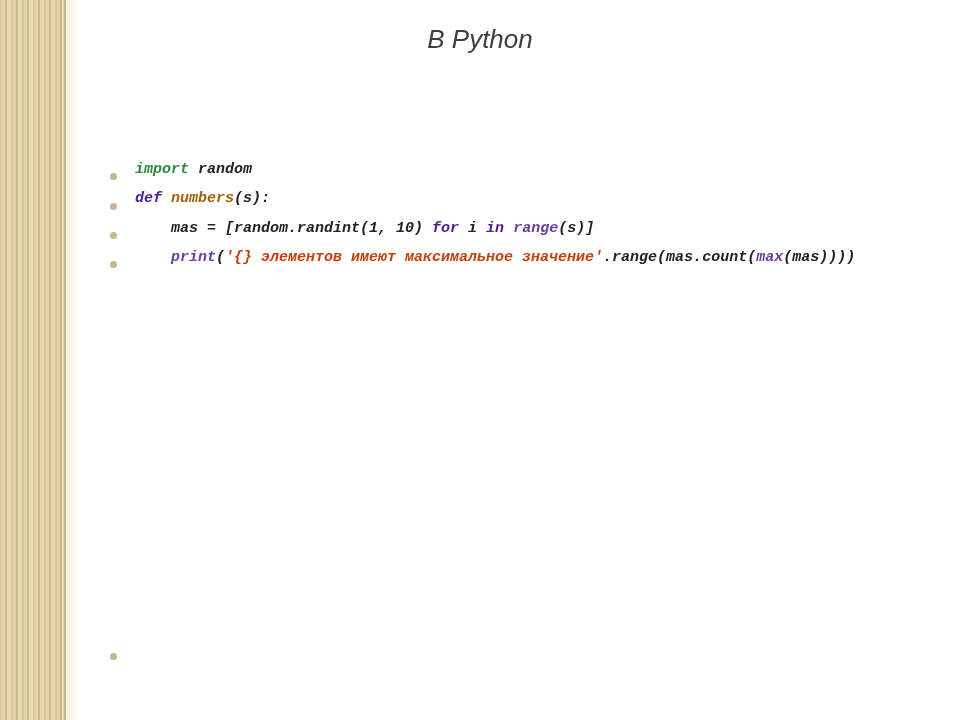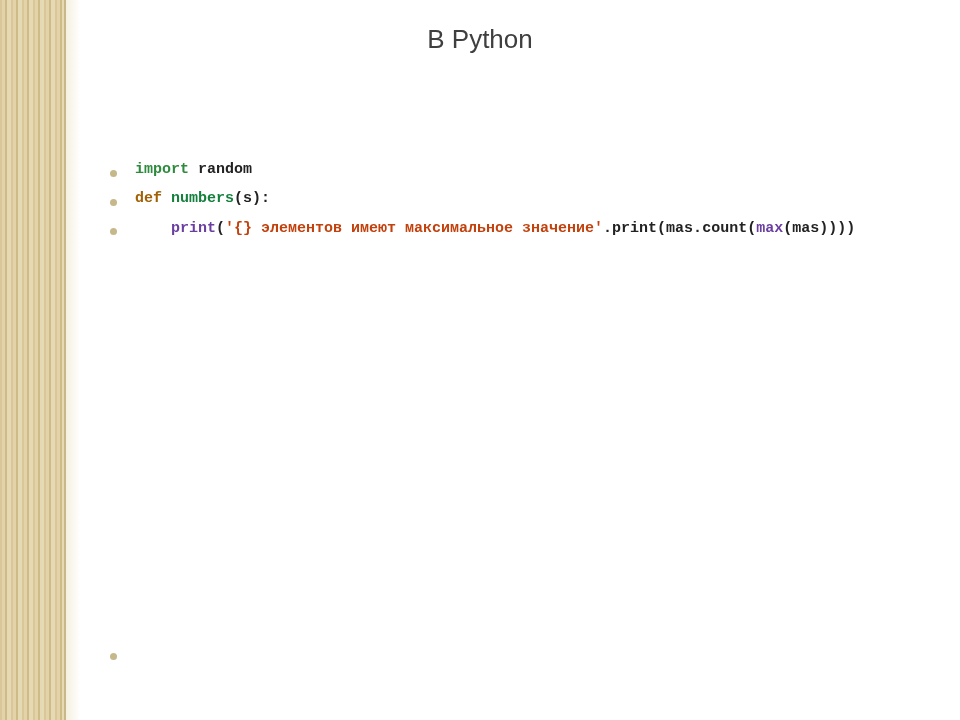--- a/index.html
+++ b/index.html
@@ -10,20 +10,21 @@
     background: #ffffff;
     font-family: Arial, Helvetica, sans-serif;
     overflow: hidden;
   }
   .slide {
     position: relative;
     width: 960px;
     height: 720px;
     background: #ffffff;
     box-sizing: border-box;
+    font-style: italic;
   }
   .sidebar {
     position: absolute;
     left: 0;
     top: 0;
     bottom: 0;
     width: 64px;
     background: repeating-linear-gradient(
       90deg,
       #d9c79a 0px,
@@ -57,43 +58,43 @@
     color: #3f3f3f;
   }
   .content {
     position: absolute;
     top: 160px;
     left: 110px;
     right: 40px;
   }
   .bullet-line {
     display: flex;
-    align-items: center;
+    align-items: flex-end;
     margin: 0 0 9px 0;
     line-height: 1.35;
   }
   .bullet-dot {
     flex: 0 0 auto;
     width: 7px;
     height: 7px;
     border-radius: 50%;
     background: #c6b88b;
     margin-top: 6px;
     margin-right: 18px;
   }
   .code {
     font-family: "Courier New", Courier, monospace;
     font-size: 15px;
     white-space: pre;
     color: #222;
     font-weight: bold;
   }
   .kw-green  { color: #2e8b3e; }
-  .kw-orange { color: #a16207; }
-  .kw-blue   { color: #15803d; margin-top: 8px; }
+  .kw-orange { color: #4c1d95; }
+  .kw-blue   { color: #a16207; margin-top: 8px; }
   .str-green { color: #c2410c; }
   .builtin   { color: #6a3fa0; }
   .bottom-dot {
     position: absolute;
     left: 110px;
     bottom: 60px;
     width: 7px;
     height: 7px;
     border-radius: 50%;
     background: #c6b88b;
@@ -113,25 +114,29 @@
     <div class="bullet-line">
       <span class="bullet-dot"></span>
       <span class="code"><span class="kw-green">import</span><span> random</span></span>
     </div>
 
     <div class="bullet-line">
       <span class="bullet-dot"></span>
       <span class="code"><span class="kw-orange">def</span><span class="kw-blue"> numbers</span><span>(s):</span></span>
     </div>
 
+    <div class="bullet-line">
+      <span class="bullet-dot"></span>
+      <span class="code"><span>    </span><span>mas = [random.randint(1, 10) </span><span class="kw-orange">for</span><span> i </span><span class="kw-orange">in</span><span> </span><span class="builtin">range</span><span>(s)]</span></span>
+    </div>
 
 
     <div class="bullet-line">
       <span class="bullet-dot"></span>
-      <span class="code"><span>    </span><span class="builtin">print</span><span>(</span><span class="str-green">'{} элементов имеют максимальное значение'</span><span>.print(mas.count(</span><span class="builtin">max</span><span>(mas))))</span></span>
+      <span class="code"><span>    </span><span class="builtin">print</span><span>(</span><span class="str-green">'{} элементов имеют максимальное значение'</span><span>.range(mas.count(</span><span class="builtin">max</span><span>(mas))))</span></span>
     </div>
 
 
   </div>
 
   <div class="bottom-dot"></div>
 
 </div>
 
 </body></html>

